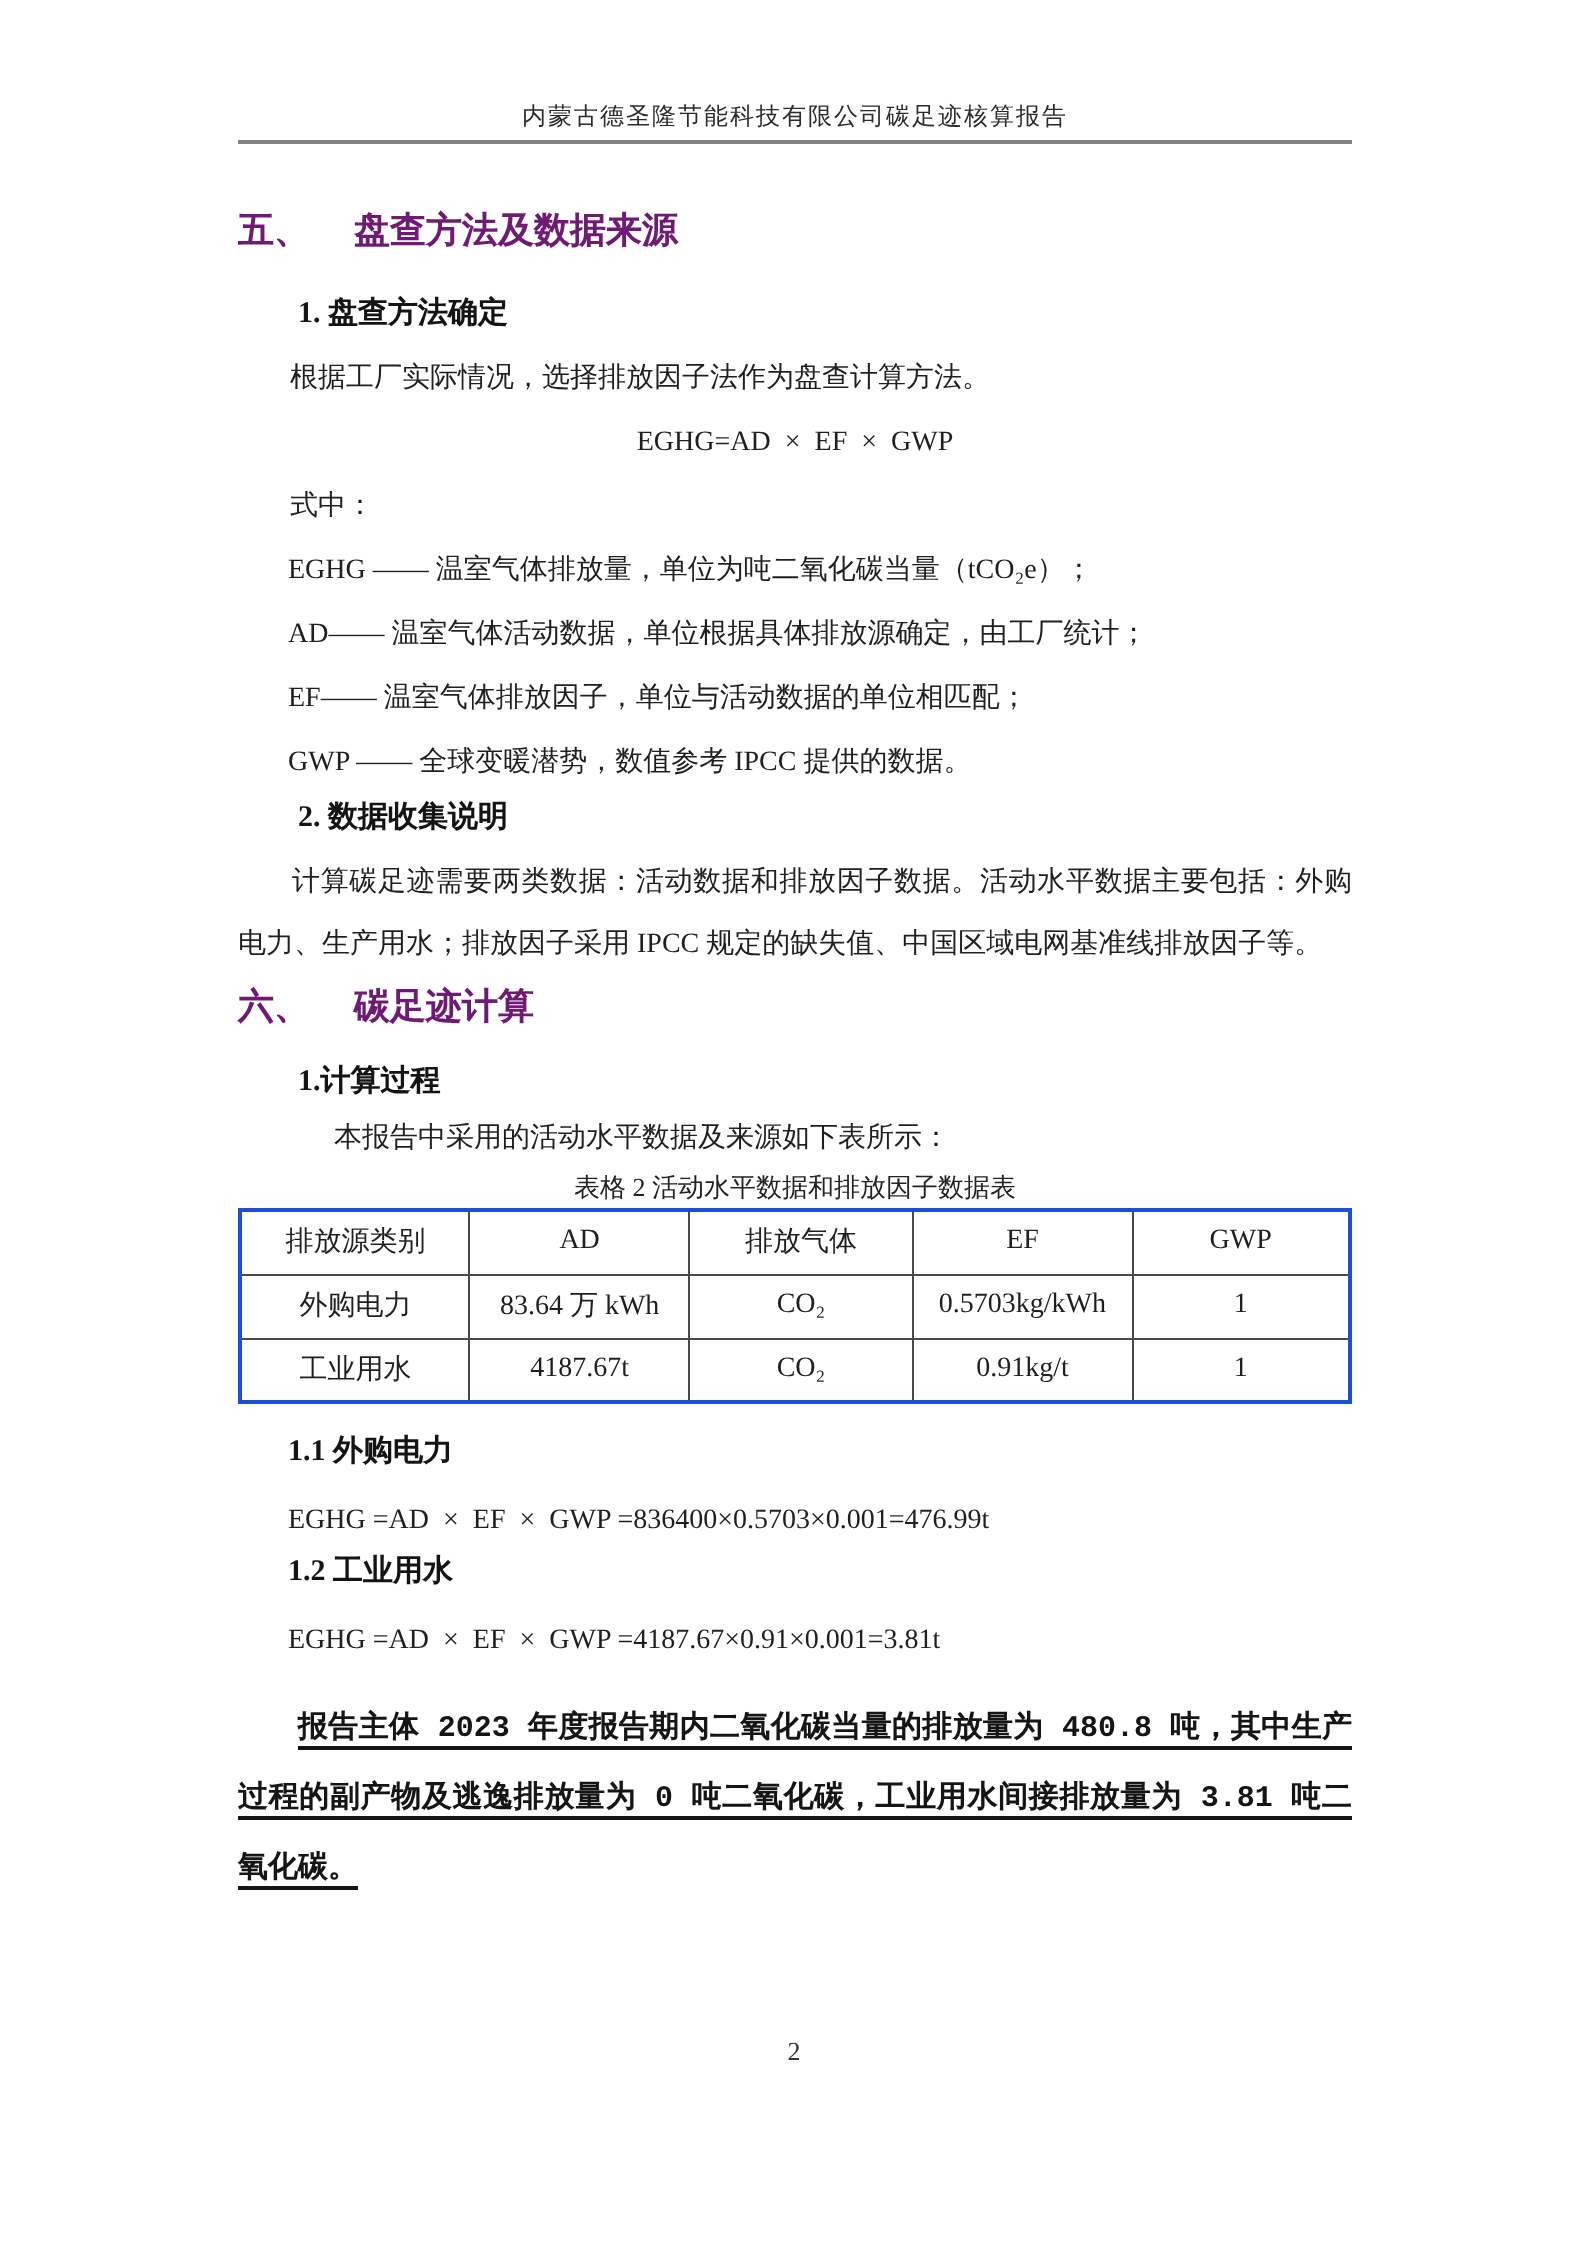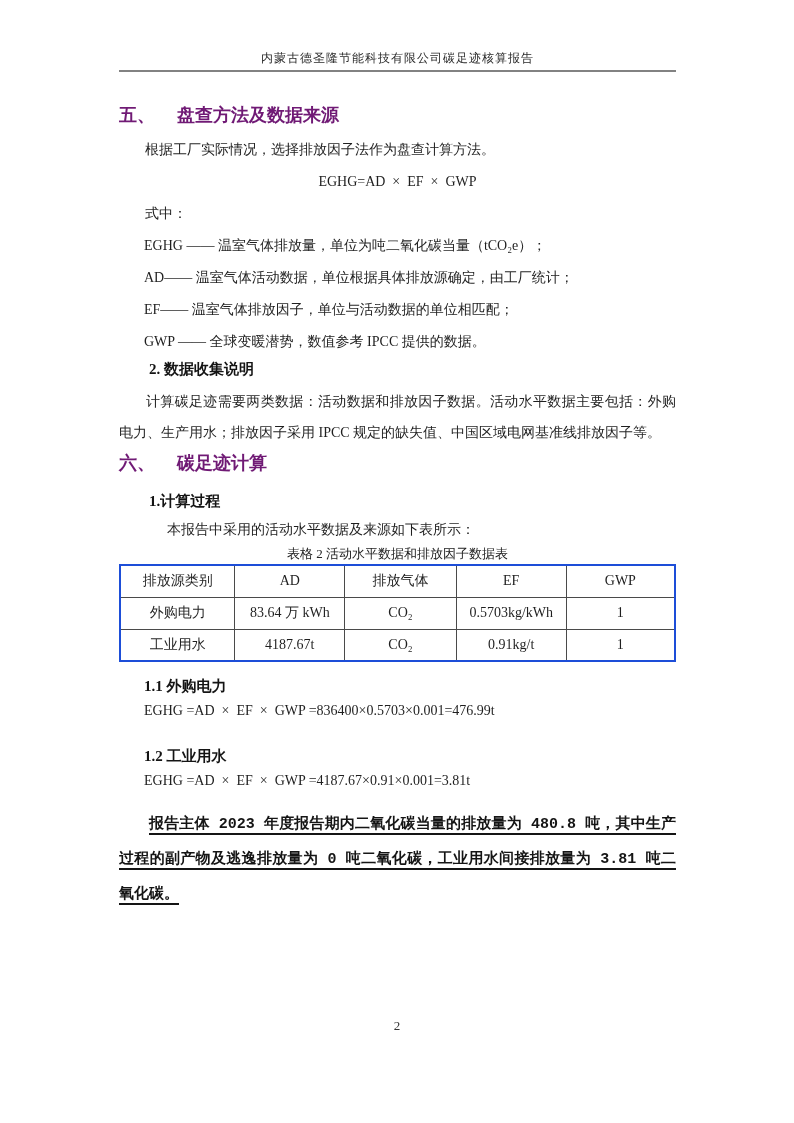--- a/index.html
+++ b/index.html
@@ -41,21 +41,21 @@
   .h2 {
     font-size: 15px;
     line-height: 22px;
     font-weight: bold;
     padding-left: 30px;
     color: #141414;
   }
   .h2.mt18 { margin-top: 18px; }
   .h2.mt14 { margin-top: 14px; }
   .h2.mt13 { margin-top: 13px; }
-  .h2.mt20 { margin-top: 20px; }
+  .h2.mt20 { }
   .h2.small-indent { padding-left: 25px; }
   
   .body-line {
     font-size: 14px;
     line-height: 32px;
     text-indent: 26px;
   }
   .body-line.mt6 { margin-top: 6px; }
   .formula-center {
     font-size: 14px;
@@ -98,20 +98,21 @@
     border: 1px solid #4a4a4a;
     height: 32px;
     text-align: center;
     vertical-align: middle;
     font-size: 14px;
     font-weight: normal;
     color: #1f1f1f;
   }
   table.data-table { border: 2px solid #1d4ed8; }
   .calc-line {
+    margin-top: 10px;
     font-size: 14px;
     line-height: 28px;
     padding-left: 25px;
     white-space: pre-wrap;
   }
   .conclusion {
     margin-top: 12px;
     font-size: 15px;
     line-height: 35px;
     font-weight: bold;
@@ -138,20 +139,21 @@
 <div class="page">
 
   <div class="doc-header">
     <span>内蒙古德圣隆节能科技有限公司碳足迹核算报告</span>
   </div>
 
   <div class="h1">
     <span class="h1-num">五、</span><span>盘查方法及数据来源</span>
   </div>
 
+  <div class="h2 mt18">1. 盘查方法确定</div>
 
   <div class="body-line mt6">根据工厂实际情况，选择排放因子法作为盘查计算方法。</div>
 
   <div class="formula-center">EGHG=AD  ×  EF  ×  GWP</div>
 
   <div class="body-line">式中：</div>
 
   <div class="defs">
     <div class="def-line">EGHG —— 温室气体排放量，单位为吨二氧化碳当量（tCO₂e）；</div>
     <div class="def-line">AD—— 温室气体活动数据，单位根据具体排放源确定，由工厂统计；</div>

